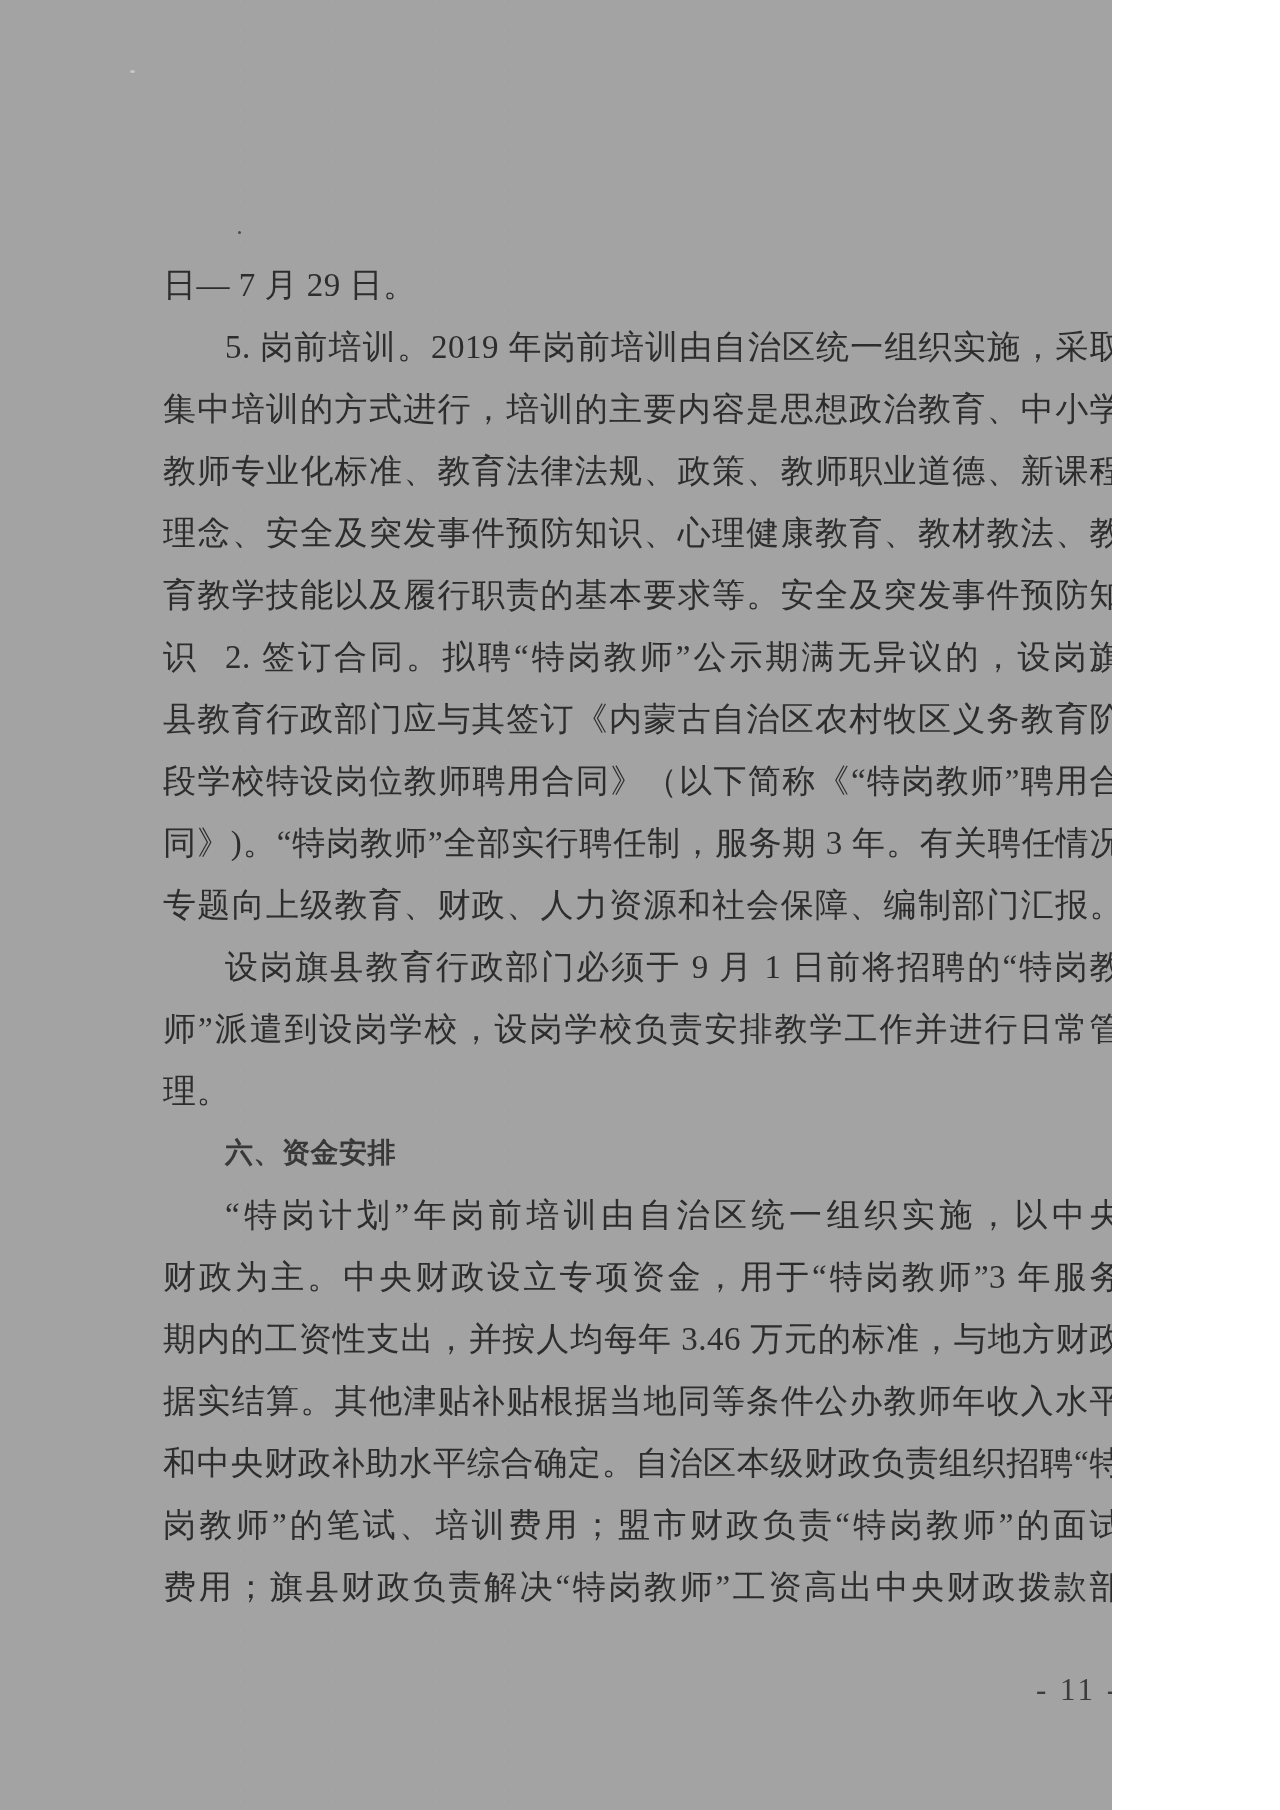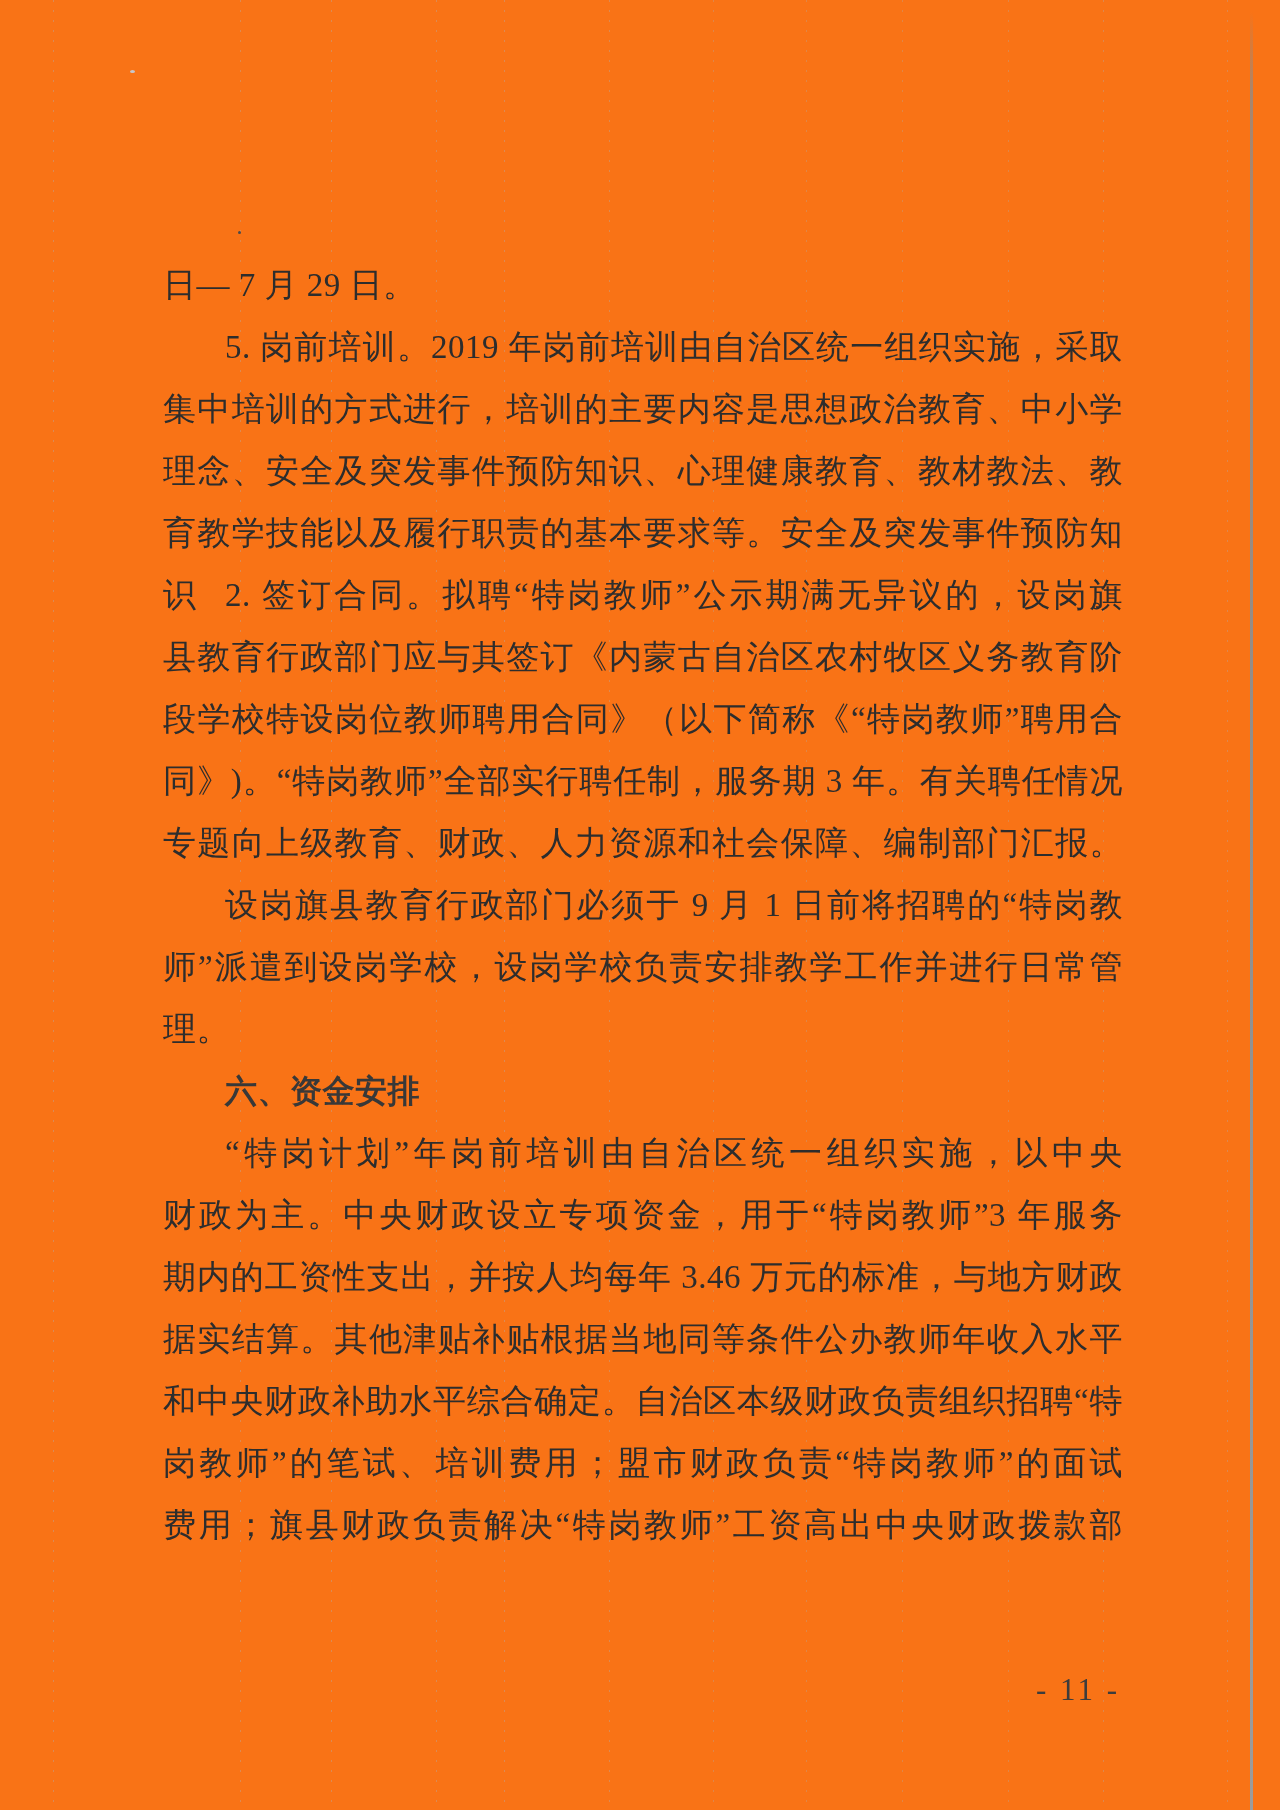--- a/index.html
+++ b/index.html
@@ -1,19 +1,19 @@
 <!DOCTYPE html>
 <html style="--ink: #2d2d2d; --edge: #8f8f8f;"><head>
 <meta charset="utf-8">
 <style>
   html,body{margin:0;padding:0;background:#ffffff;}
   .page{
     position:relative;
-    width:1280px;height:1810px;
-    background:#f97316;
+    width:1112px;height:1810px;
+    background:#a3a3a3;
     overflow:hidden;
     font-family:"Liberation Serif","DejaVu Serif",serif;
   }
   
   .artifact-columns{
     position:absolute;left:0;top:0;width:1280px;height:1810px;
     background-image:
       repeating-linear-gradient(to bottom, rgba(175,175,180,.55) 0 2px, transparent 2px 10px),
       repeating-linear-gradient(to bottom, rgba(175,175,180,.55) 0 2px, transparent 2px 10px),
       repeating-linear-gradient(to bottom, rgba(175,175,180,.55) 0 2px, transparent 2px 10px),
@@ -58,21 +58,21 @@
   .line.j{
     text-align:justify;
     text-align-last:justify;
     text-justify:inter-character;
     white-space:normal;
   }
   .line.i{padding-left:62px;}
   .line.b{
     font-family:"Liberation Sans","DejaVu Sans",sans-serif;
     font-weight:700;
-    font-size:32px;
+    font-size:28px;
     color:#383838;
   }
   .page-number{
     position:absolute;left:1000px;top:1664px;width:120px;
     text-align:right;
     font-size:31px;line-height:52px;
     letter-spacing:3px;
     color:#3c3c3c;
     font-family:"Liberation Serif","DejaVu Serif",serif;
   }
@@ -83,20 +83,21 @@
 <div class="page">
   <div class="artifact-columns"></div>
   <div class="scan-edge"></div>
   <div class="speck s1"></div>
   <div class="speck s2"></div>
 
   <div class="doc" id="doc-body">
       <div class="line">日— 7 月 29 日。</div>
       <div class="line i j">5. 岗前培训。2019 年岗前培训由自治区统一组织实施，采取</div>
       <div class="line j">集中培训的方式进行，培训的主要内容是思想政治教育、中小学</div>
+      <div class="line j">教师专业化标准、教育法律法规、政策、教师职业道德、新课程</div>
       <div class="line j">理念、安全及突发事件预防知识、心理健康教育、教材教法、教</div>
       <div class="line j">育教学技能以及履行职责的基本要求等。安全及突发事件预防知识。</div>
       <div class="line i j">2. 签订合同。拟聘“特岗教师”公示期满无异议的，设岗旗</div>
       <div class="line j">县教育行政部门应与其签订《内蒙古自治区农村牧区义务教育阶</div>
       <div class="line j">段学校特设岗位教师聘用合同》（以下简称《“特岗教师”聘用合</div>
       <div class="line j">同》)。“特岗教师”全部实行聘任制，服务期 3 年。有关聘任情况</div>
       <div class="line j">专题向上级教育、财政、人力资源和社会保障、编制部门汇报。</div>
       <div class="line i j">设岗旗县教育行政部门必须于 9 月 1 日前将招聘的“特岗教</div>
       <div class="line j">师”派遣到设岗学校，设岗学校负责安排教学工作并进行日常管</div>
       <div class="line">理。</div>

